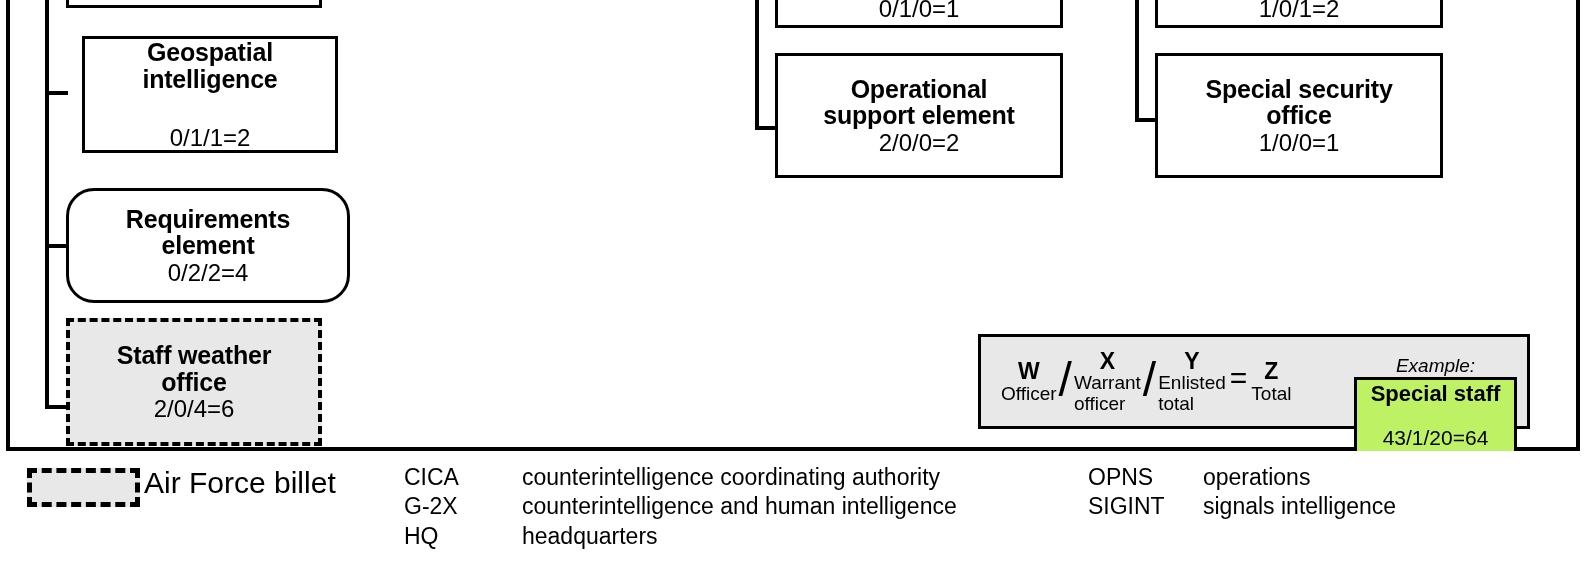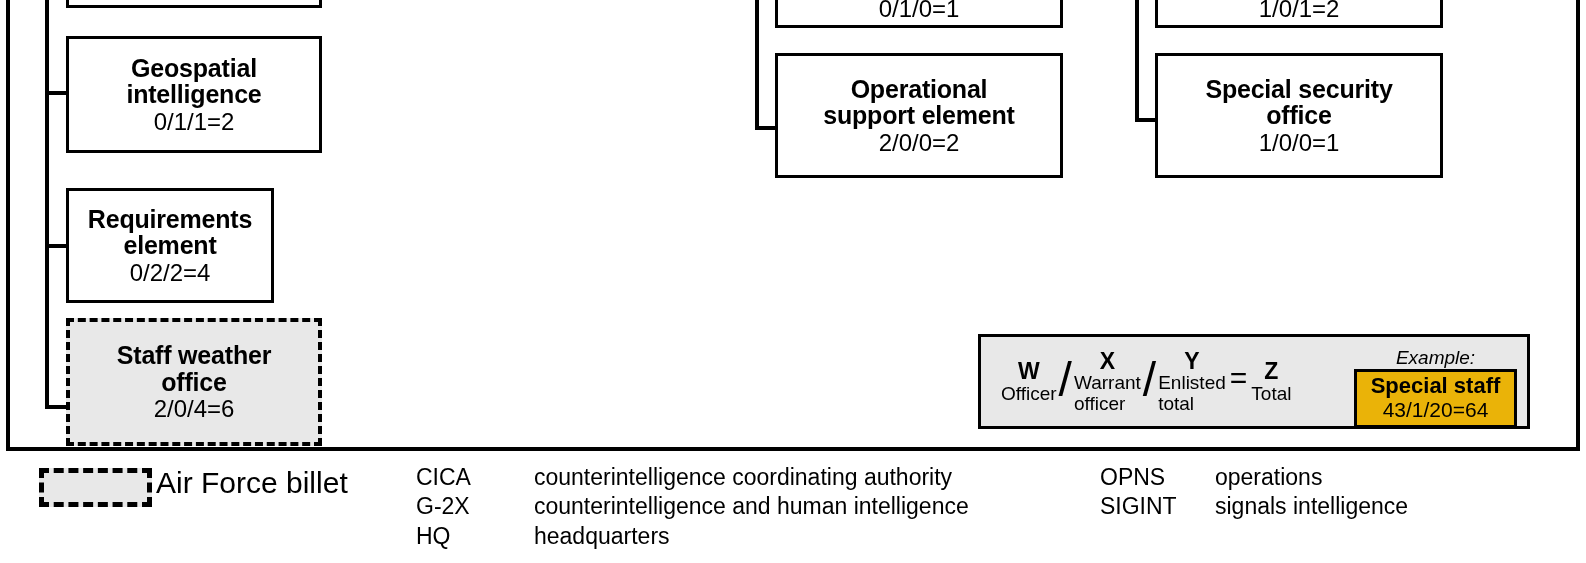--- a/index.html
+++ b/index.html
@@ -120,40 +120,42 @@
   #key-example {
     position: absolute;
     right: 10px;
     top: 10px;
     width: 163px;
   }
   #key-example .ex-label {
     font-style: italic;
     font-size: 19px;
     text-align: center;
+    margin-top: 8px;
   }
   #key-example .ex-box {
     border: 3px solid #000;
-    background: #eab308;
+    background: #bef264;
     text-align: center;
     padding: 2px 2px 4px 2px;
     line-height: 1.1;
   }
   #key-example .ex-title {
     font-weight: bold;
     font-size: 22px;
   }
   #key-example .ex-count {
     font-size: 21px;
+    margin-top: 20px;
   }
 
   
   #legend {
     position: absolute;
-    left: 12px;
+    left: 0;
     right: 6px;
     top: 451px;
     height: 112px;
     background: #ffffff;
   }
   #billet-swatch {
     position: absolute;
     left: 27px;
     top: 17px;
     width: 113px;
@@ -198,26 +200,26 @@
   <div class="frame-right"></div>
   <div class="divider" style="top:447px;"></div>
 
   <div class="box" style="left:66px; top:-34px; width:256px; height:42px;"></div>
 
   <div class="vline" style="left:45px; top:-34px; width:4px; height:443px;"></div>
   <div class="hline" style="left:45px; top:91px; width:23px; height:4px;"></div>
   <div class="hline" style="left:45px; top:244px; width:23px; height:4px;"></div>
   <div class="hline" style="left:45px; top:405px; width:23px; height:4px;"></div>
 
-  <div class="box" style="left:66px; top:36px; width:256px; height:117px;">
+  <div class="box" style="left:82px; top:36px; width:256px; height:117px;justify-content:space-between;">
     <div class="title">Geospatial<br>intelligence</div>
     <div class="count">0/1/1=2</div>
   </div>
 
-  <div class="box" style="left:66px; top:188px; width:208px; height:115px;">
+  <div class="box" style="left:66px; top:188px; width:284px; height:115px;border-radius:28px;">
     <div class="title">Requirements<br>element</div>
     <div class="count">0/2/2=4</div>
   </div>
 
   <div class="box dashed" style="left:66px; top:318px; width:256px; height:128px;">
     <div class="title">Staff weather<br>office</div>
     <div class="count">2/0/4=6</div>
   </div>
 
   <div class="box" style="left:775px; top:-44px; width:288px; height:72px;">

